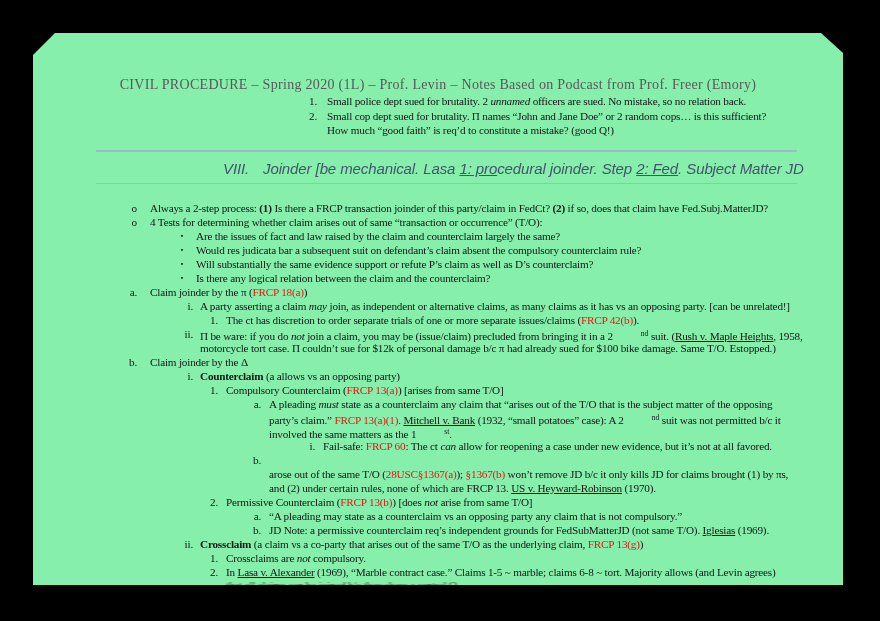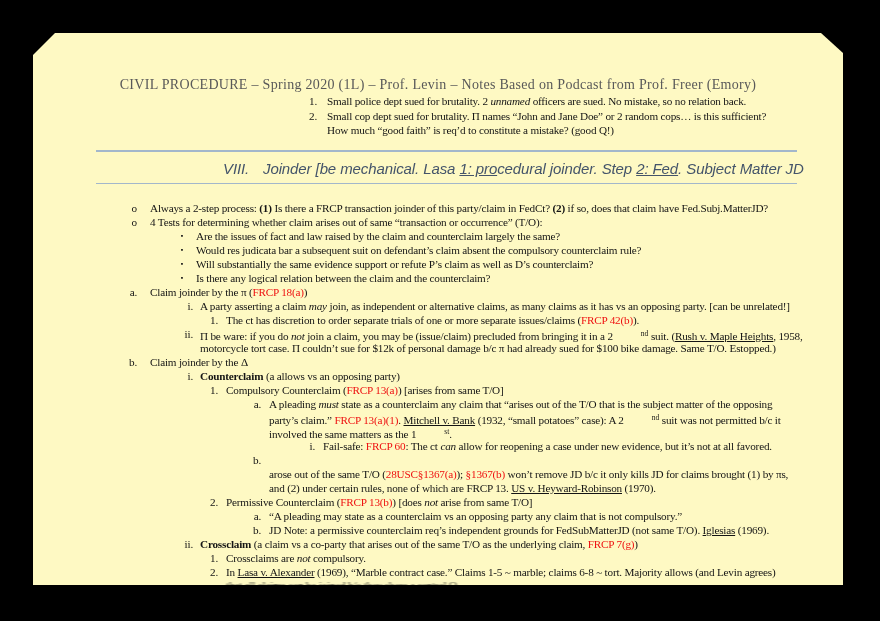--- a/index.html
+++ b/index.html
@@ -3,21 +3,21 @@
 <meta charset="utf-8">
 <style>
   html,body{margin:0;padding:0;}
   body{
     width:880px;height:621px;position:relative;overflow:hidden;
     background:#000;
     font-family:"Liberation Serif", serif;
   }
   .page{
     position:absolute;left:33px;top:33px;width:810px;height:552px;
-    background:#fef9c3;overflow:hidden;
+    background:#86efac;overflow:hidden;
     clip-path:polygon(22px 0, 788px 0, 810px 20px, 810px 552px, 0 552px, 0 22px);
   }
   .title{
     position:absolute;top:44px;left:0;width:100%;text-align:center;
     font-size:14px;color:var(--title-gray);letter-spacing:.3px;white-space:nowrap;
   }
   .intro{position:absolute;top:61px;left:0;right:0;}
   .intro .row{height:14.5px;line-height:14.5px;}
   .rule{position:absolute;left:63px;width:701px;background:var(--rule);}
   .rule-top{top:117px;height:2px;}
@@ -87,19 +87,19 @@
       <div class="row lv-L4"><span class="marker">a.</span><span><span>A pleading </span><span class="sg-i">must</span><span> state as a counterclaim any claim that “arises out of the T/O that is the subject matter of the opposing</span></span></div>
       <div class="row lv-L4"><span><span>party’s claim.” </span><span class="sg-r">FRCP 13(a)(1)</span><span>. </span><span class="sg-u">Mitchell v. Bank</span><span> (1932, “small potatoes” case): A 2</span><span class="sg-sup">nd</span><span> suit was not permitted b/c it</span></span></div>
       <div class="row lv-L4"><span><span>involved the same matters as the 1</span><span class="sg-sup">st</span><span>.</span></span></div>
       <div class="row lv-L5"><span class="marker">i.</span><span><span>Fail-safe: </span><span class="sg-r">FRCP 60</span><span>: The ct </span><span class="sg-i">can</span><span> allow for reopening a case under new evidence, but it’s not at all favored.</span></span></div>
       <div class="row lv-L4"><span class="marker">b.</span></div>
       <div class="row lv-L4"><span><span>arose out of the same T/O (</span><span class="sg-r">28USC§1367(a)</span><span>); </span><span class="sg-r">§1367(b)</span><span> won’t remove JD b/c it only kills JD for claims brought (1) by πs,</span></span></div>
       <div class="row lv-L4"><span><span>and (2) under certain rules, none of which are FRCP 13. </span><span class="sg-u">US v. Heyward-Robinson</span><span> (1970).</span></span></div>
       <div class="row lv-L3"><span class="marker">2.</span><span><span>Permissive Counterclaim (</span><span class="sg-r">FRCP 13(b)</span><span>) [does </span><span class="sg-i">not</span><span> arise from same T/O]</span></span></div>
       <div class="row lv-L4"><span class="marker">a.</span><span><span>“A pleading may state as a counterclaim vs an opposing party any claim that is not compulsory.”</span></span></div>
       <div class="row lv-L4"><span class="marker">b.</span><span><span>JD Note: a permissive counterclaim req’s independent grounds for FedSubMatterJD (not same T/O). </span><span class="sg-u">Iglesias</span><span> (1969).</span></span></div>
-      <div class="row lv-L2"><span class="marker">ii.</span><span><span class="sg-b">Crossclaim</span><span> (a claim vs a co-party that arises out of the same T/O as the underlying claim, </span><span class="sg-r">FRCP 7(g)</span><span>)</span></span></div>
+      <div class="row lv-L2"><span class="marker">ii.</span><span><span class="sg-b">Crossclaim</span><span> (a claim vs a co-party that arises out of the same T/O as the underlying claim, </span><span class="sg-r">FRCP 13(g)</span><span>)</span></span></div>
       <div class="row lv-L3"><span class="marker">1.</span><span><span>Crossclaims are </span><span class="sg-i">not</span><span> compulsory.</span></span></div>
       <div class="row lv-L3"><span class="marker">2.</span><span><span>In </span><span class="sg-u">Lasa v. Alexander</span><span> (1969), “Marble contract case.” Claims 1-5 ~ marble; claims 6-8 ~ tort. Majority allows (and Levin agrees)</span></span></div>
       <div class="row lv-L3 blurline"><span><span>that all claims can be joined b/c they share a central Q.</span></span></div>
     </div>
 
 </div>
 
 </body></html>

